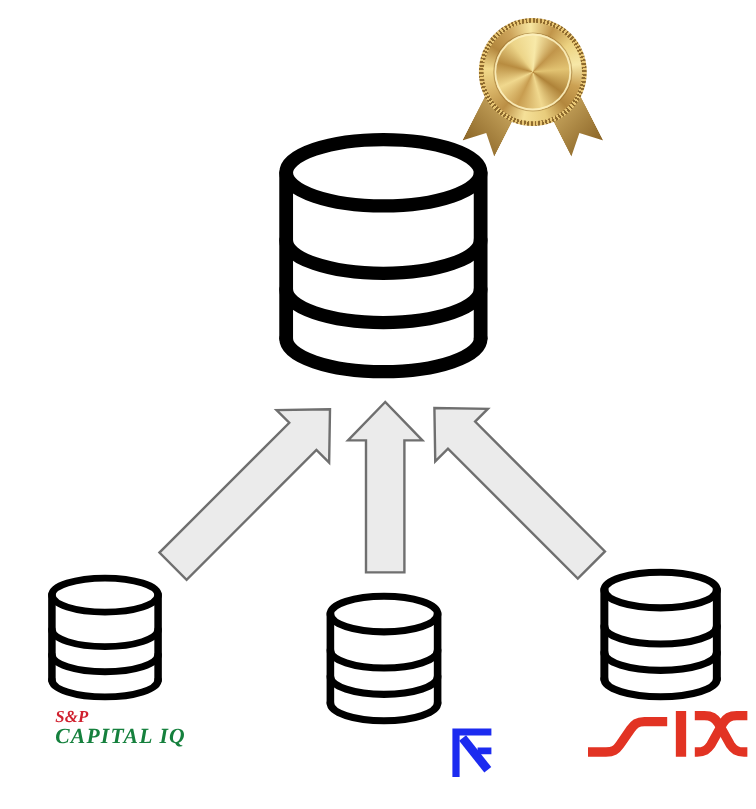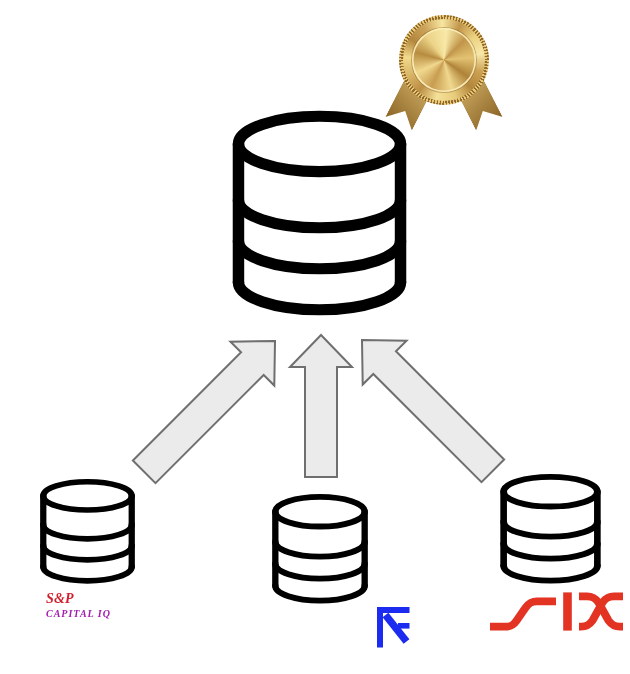--- a/index.html
+++ b/index.html
@@ -24,21 +24,21 @@
     background-image:repeating-conic-gradient(#8f6b2e 0deg 2deg,#e8c675 2deg 4deg);}
   .medal-inner{position:absolute;inset:4px;border-radius:50%;
     background:conic-gradient(from 25deg,#c1954a,#ecd281,#f7e8a8,#cca153,#b3873d,#e8cc7c,#f5e098,#bb8f45,#d9b568,#f2da8c,#b3873d,#cda45b,#f7e6a0,#c1954a);}
   .medal-core{position:absolute;inset:9px;border-radius:50%;
     background:conic-gradient(from 205deg,#c89d50,#f0d88e,#b88c40,#ecd488,#f8e9a8,#c1954a,#e2c372,#af8339,#f0d88e,#c89d50);
     box-shadow:inset 0 0 0 1.5px rgba(252,240,190,.9),0 0 0 1px rgba(140,100,40,.45);}
 
   
   .sp-logo{position:absolute;left:46px;top:592px;font-style:italic;font-weight:bold;}
   .sp-line1{font-size:14px;line-height:14px;color:#d0202e;letter-spacing:.2px;}
-  .sp-line2{font-size:10px;line-height:15px;color:#a21caf;letter-spacing:1px;}
+  .sp-line2{font-size:18px;line-height:15px;color:#15803d;letter-spacing:1px;}
 
   .refinitiv-logo{position:absolute;left:252px;top:614px;}
   .refinitiv-word{font-size:26px;line-height:26px;font-weight:bold;color:#17130f;
     letter-spacing:.5px;transform:scaleX(.67);transform-origin:0 0;white-space:nowrap;}
   .refinitiv-flag{position:absolute;left:376px;top:604px;}
 
   .six-logo{position:absolute;left:489px;top:592px;}
 </style>
 </head>
 <body>

